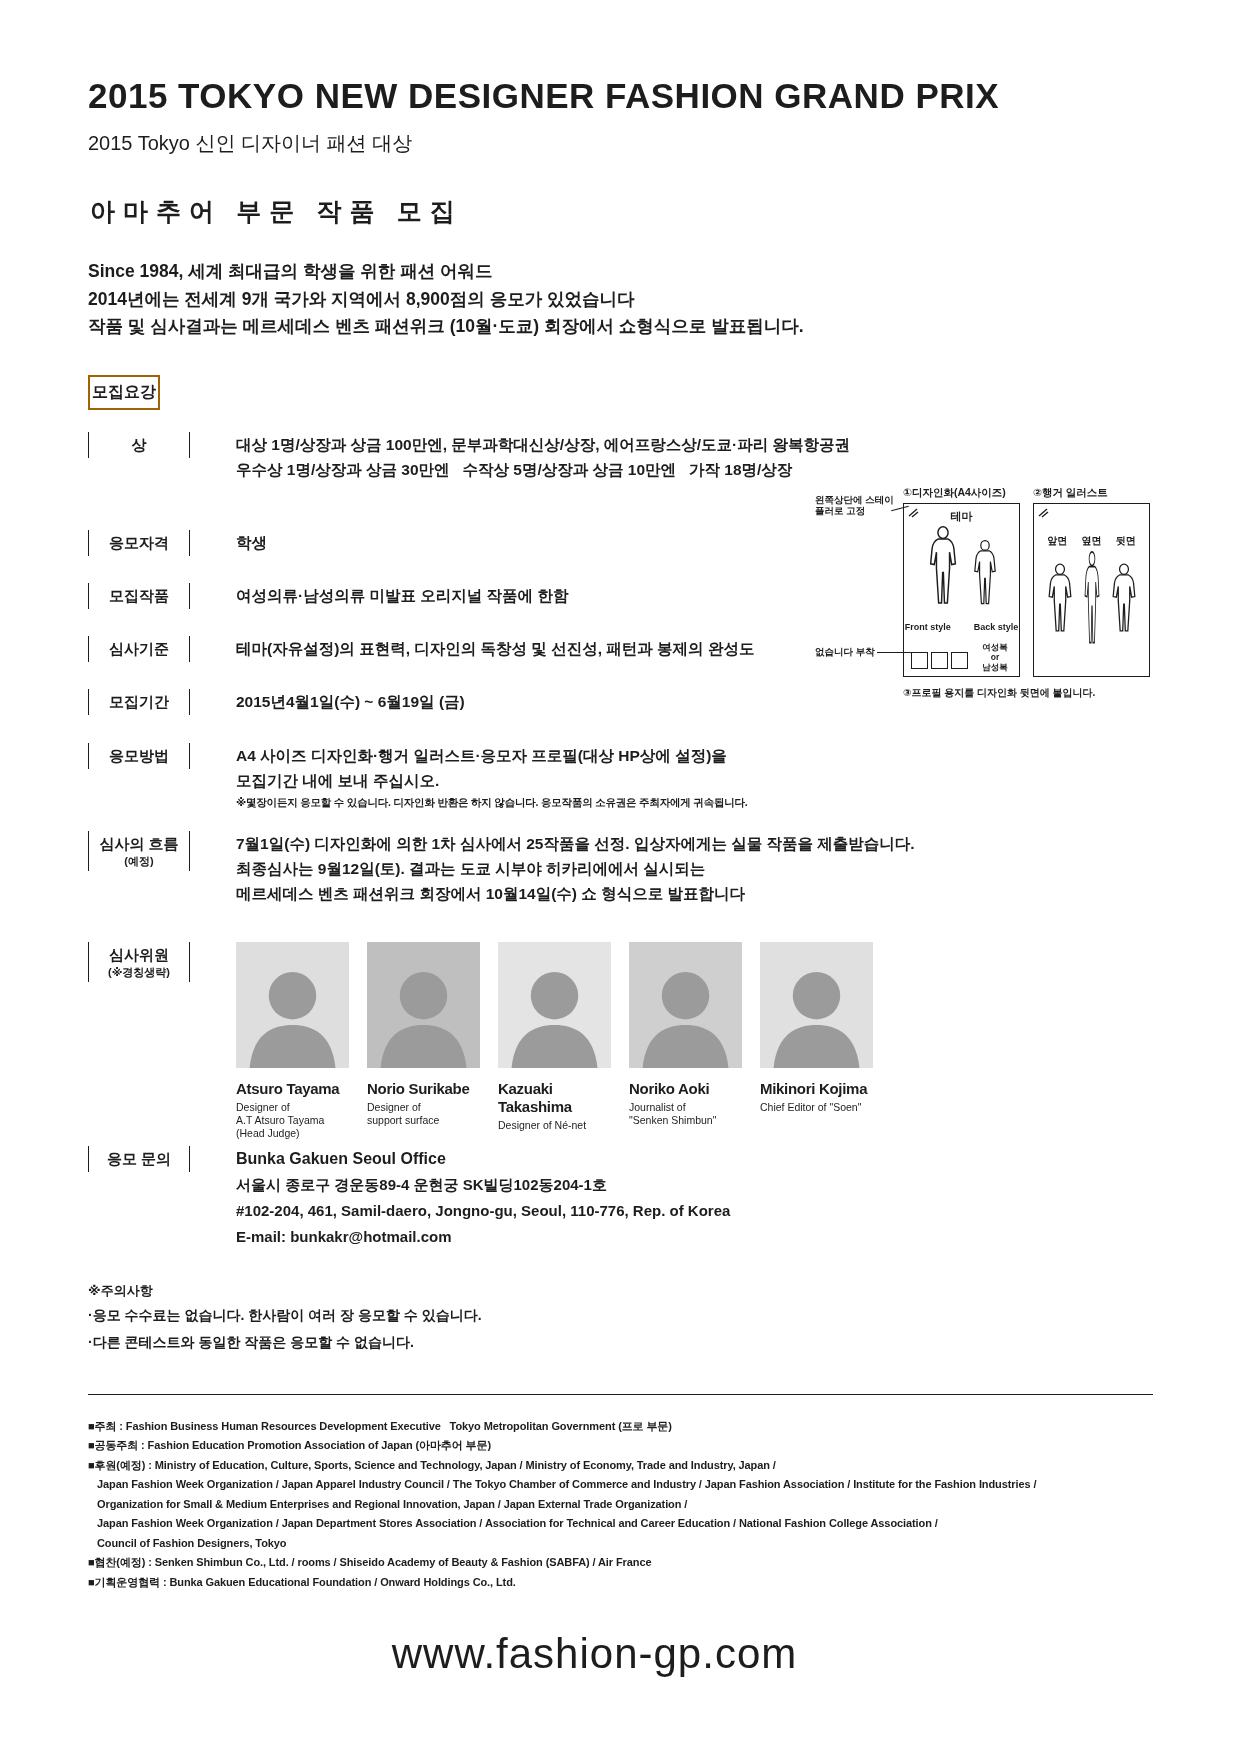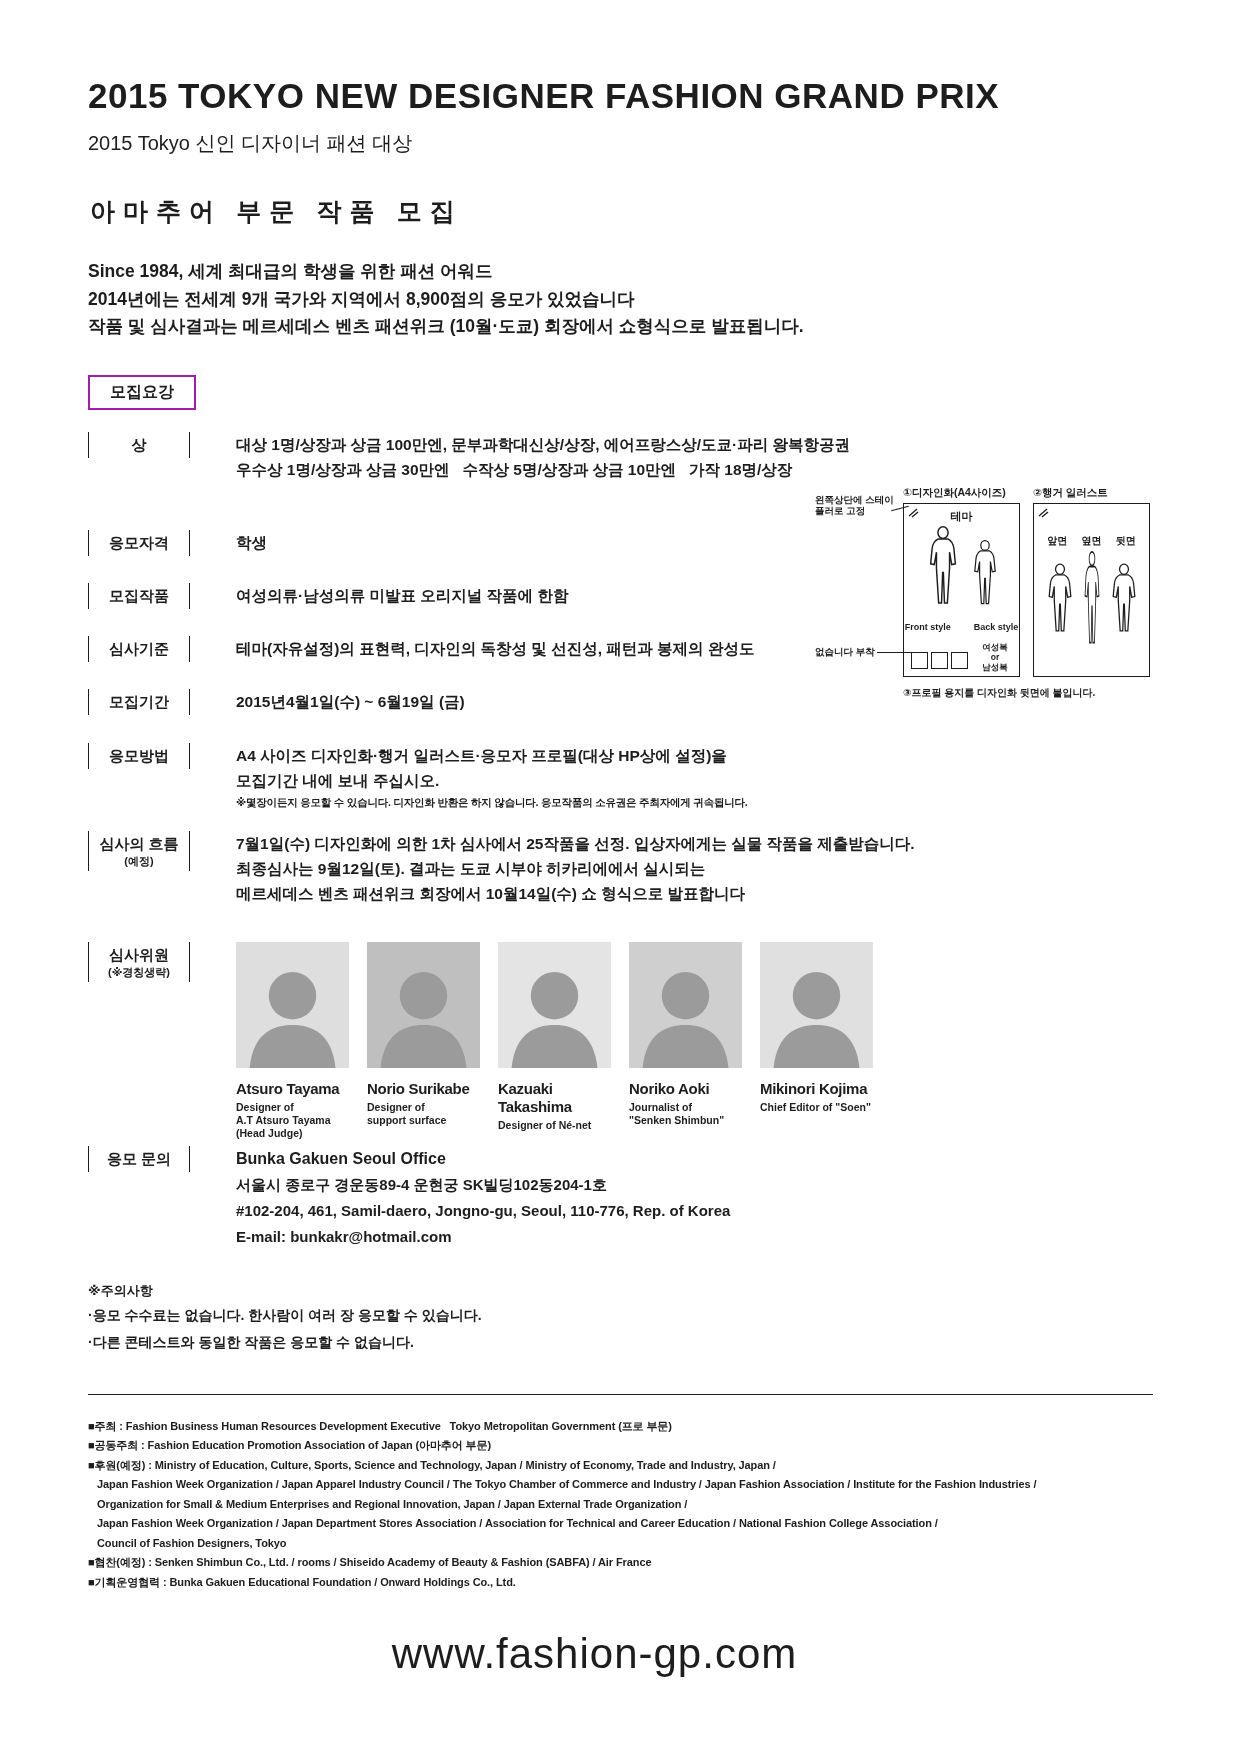--- a/index.html
+++ b/index.html
@@ -10,22 +10,22 @@
   }
   
   .title{margin:76px 90px 0 88px; font-size:35px; font-weight:bold; letter-spacing:.5px; line-height:40px;}
   .subtitle{margin:14px 0 0 88px; font-size:20px; font-weight:500; line-height:26px;}
   .section-heading{
     margin:40px 0 0 90px; font-size:25px; font-weight:bold; letter-spacing:8px; line-height:32px;
     font-family:"Liberation Serif","DejaVu Serif",serif;
   }
   .intro{margin:30px 0 0 88px; font-size:17.5px; font-weight:bold; line-height:27.5px;}
   .box-label{
-    display:inline-block; margin:34px 0 0 88px; border:2px solid #a21caf;
-    padding:5px 20px; font-size:16px; font-weight:bold;
+    display:inline-block; margin:34px 0 0 88px; border:2px solid #a16207;
+    padding:5px 2px; font-size:16px; font-weight:bold;
   }
   
   .guidelines{position:relative; margin:22px 0 0 88px; width:1080px;}
   .g-row{display:flex; align-items:flex-start;}
   .g-label{
     width:100px; border-left:1.5px solid #1d1d1d; border-right:1.5px solid #1d1d1d;
     text-align:center; font-size:15px; font-weight:bold; padding:3px 0; line-height:20px;
     flex:0 0 auto;
   }
   .g-sublabel{display:block; font-size:11px; font-weight:bold; line-height:14px;}
@@ -60,21 +60,21 @@
   .judges{display:flex; gap:18px; margin-left:46px;}
   .judge{width:113px;}
   .judge-photo{width:113px; height:126px; display:flex; align-items:flex-end; justify-content:center; overflow:hidden;}
   .judge:nth-child(1) .judge-photo{background:#dedede;}
   .judge:nth-child(2) .judge-photo{background:#bfbfbf;}
   .judge:nth-child(3) .judge-photo{background:#e4e4e4;}
   .judge:nth-child(4) .judge-photo{background:#cfcfcf;}
   .judge:nth-child(5) .judge-photo{background:#e0e0e0;}
   .judge-photo svg{fill:#9b9b9b;}
   .judge-name{font-size:15px; font-weight:bold; margin-top:12px; line-height:18px; letter-spacing:-.3px;}
-  .judge-title{font-size:10.5px; font-weight:bold; line-height:13px; margin-top:3px;}
+  .judge-title{font-size:10.5px; font-weight:normal; line-height:13px; margin-top:3px;}
   .judge-title div{min-height:0;}
   
   .contact-row{margin-top:6px;justify-content:space-between;}
   .contact-line0{font-size:16px; font-weight:bold; line-height:26px;}
   .contact-line{font-size:15px; font-weight:bold; line-height:26px;}
   
   .notes{margin:30px 0 0 88px;}
   .notes-heading{font-size:13px; font-weight:bold; line-height:22px;}
   .notes-item{font-size:14px; font-weight:bold; line-height:27px;}
   

